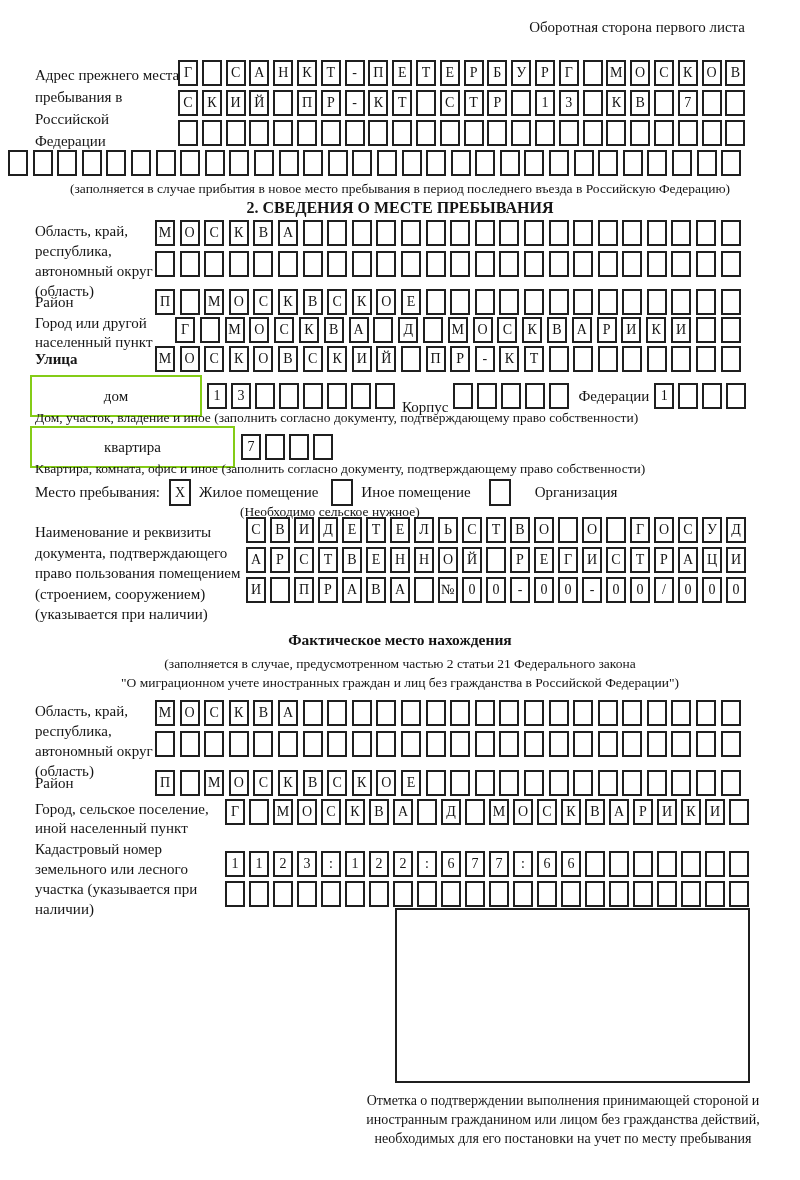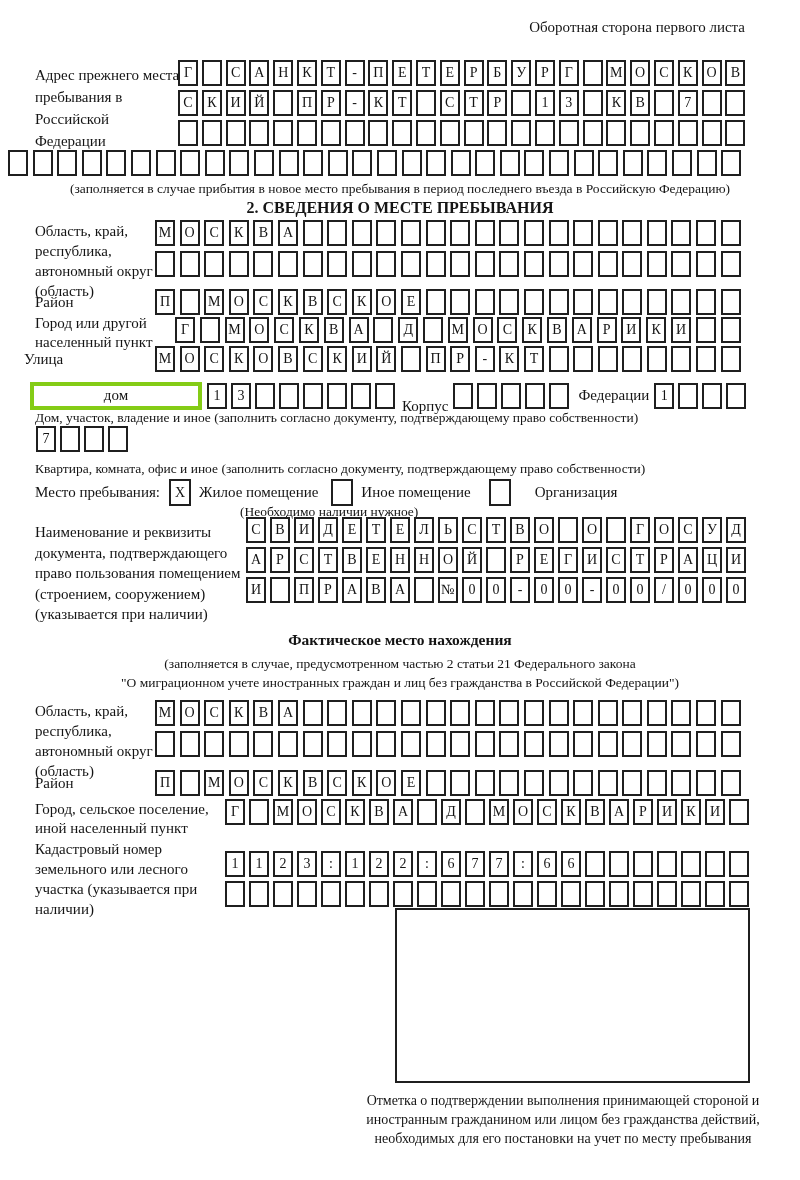--- a/index.html
+++ b/index.html
@@ -21,21 +21,21 @@
   .g46 { gap:4.6px; }
   .g48 { gap:4.8px; }
   .cell {
     width:20px; height:26px; flex:0 0 auto;
     border:2px solid #1f1f1f;
     display:flex; align-items:center; justify-content:center;
     font-size:14px; line-height:1;
   }
 
   .wide-box {
-    border:4px solid #84cc16; height:28px;
+    border:2px solid #84cc16; height:42px;
     display:flex; align-items:center; justify-content:center;
     font-size:15px;
   }
   .inline-row { display:flex; align-items:center; }
   .checkbox {
     width:22px; height:27px; border:2px solid #1f1f1f; flex:0 0 auto;
     display:flex; align-items:center; justify-content:center; font-size:14px;
   }
   .big-box { border:2px solid #1f1f1f; background:#fff; }
   .caption { font-size:14px; line-height:19px; text-align:center; }
@@ -262,21 +262,21 @@
     <span class="cell">В</span>
     <span class="cell">А</span>
     <span class="cell">Р</span>
     <span class="cell">И</span>
     <span class="cell">К</span>
     <span class="cell">И</span>
     <span class="cell"></span>
     <span class="cell"></span>
   </div>
 
-<div class="abs lbl" style="top:350px; left:24px;">Улица</div>
+<div class="abs lbl" style="top:350px; left:35px;font-weight:bold;">Улица</div>
 <div class="abs cells g46" style="top:346px; left:155px;">
     <span class="cell">М</span>
     <span class="cell">О</span>
     <span class="cell">С</span>
     <span class="cell">К</span>
     <span class="cell">О</span>
     <span class="cell">В</span>
     <span class="cell">С</span>
     <span class="cell">К</span>
     <span class="cell">И</span>
@@ -321,39 +321,40 @@
   <div class="cells g40" style="margin-left:5px;">
       <span class="cell">1</span>
       <span class="cell"></span>
       <span class="cell"></span>
       <span class="cell"></span>
     </div>
 </div>
 <div class="abs note" style="top:409px; left:35px;">Дом, участок, владение и иное (заполнить согласно документу, подтверждающему право собственности)</div>
 
 <div class="abs inline-row" style="top:426px; left:30px;">
+  <div class="wide-box" style="width:205px;">квартира</div>
   <div class="cells g40" style="margin-left:6px;">
       <span class="cell">7</span>
       <span class="cell"></span>
       <span class="cell"></span>
       <span class="cell"></span>
     </div>
 </div>
 <div class="abs note" style="top:460px; left:35px;">Квартира, комната, офис и иное (заполнить согласно документу, подтверждающему право собственности)</div>
 
 <div class="abs inline-row" style="top:479px; left:35px;">
   <div class="lbl">Место пребывания:</div>
   <div class="checkbox" style="margin-left:9px;">X</div>
   <div class="lbl" style="margin-left:8px;">Жилое помещение</div>
   <div class="checkbox" style="margin-left:13px;"></div>
   <div class="lbl" style="margin-left:8px;">Иное помещение</div>
   <div class="checkbox" style="margin-left:18px;"></div>
   <div class="lbl" style="margin-left:24px;">Организация</div>
 </div>
-<div class="abs note" style="top:503px; left:240px;">(Необходимо наличии нужное)</div>
+<div class="abs note" style="top:503px; left:240px;">(Необходимо сельское нужное)</div>
 
 <div class="abs lbl" style="top:522px; left:35px; width:215px; line-height:20.5px;">Наименование и реквизиты документа, подтверждающего право пользования помещением (строением, сооружением) (указывается при наличии)</div>
 <div class="abs cells g40" style="top:517px; left:246px;">
     <span class="cell">С</span>
     <span class="cell">В</span>
     <span class="cell">И</span>
     <span class="cell">Д</span>
     <span class="cell">Е</span>
     <span class="cell">Т</span>
     <span class="cell">Е</span>

